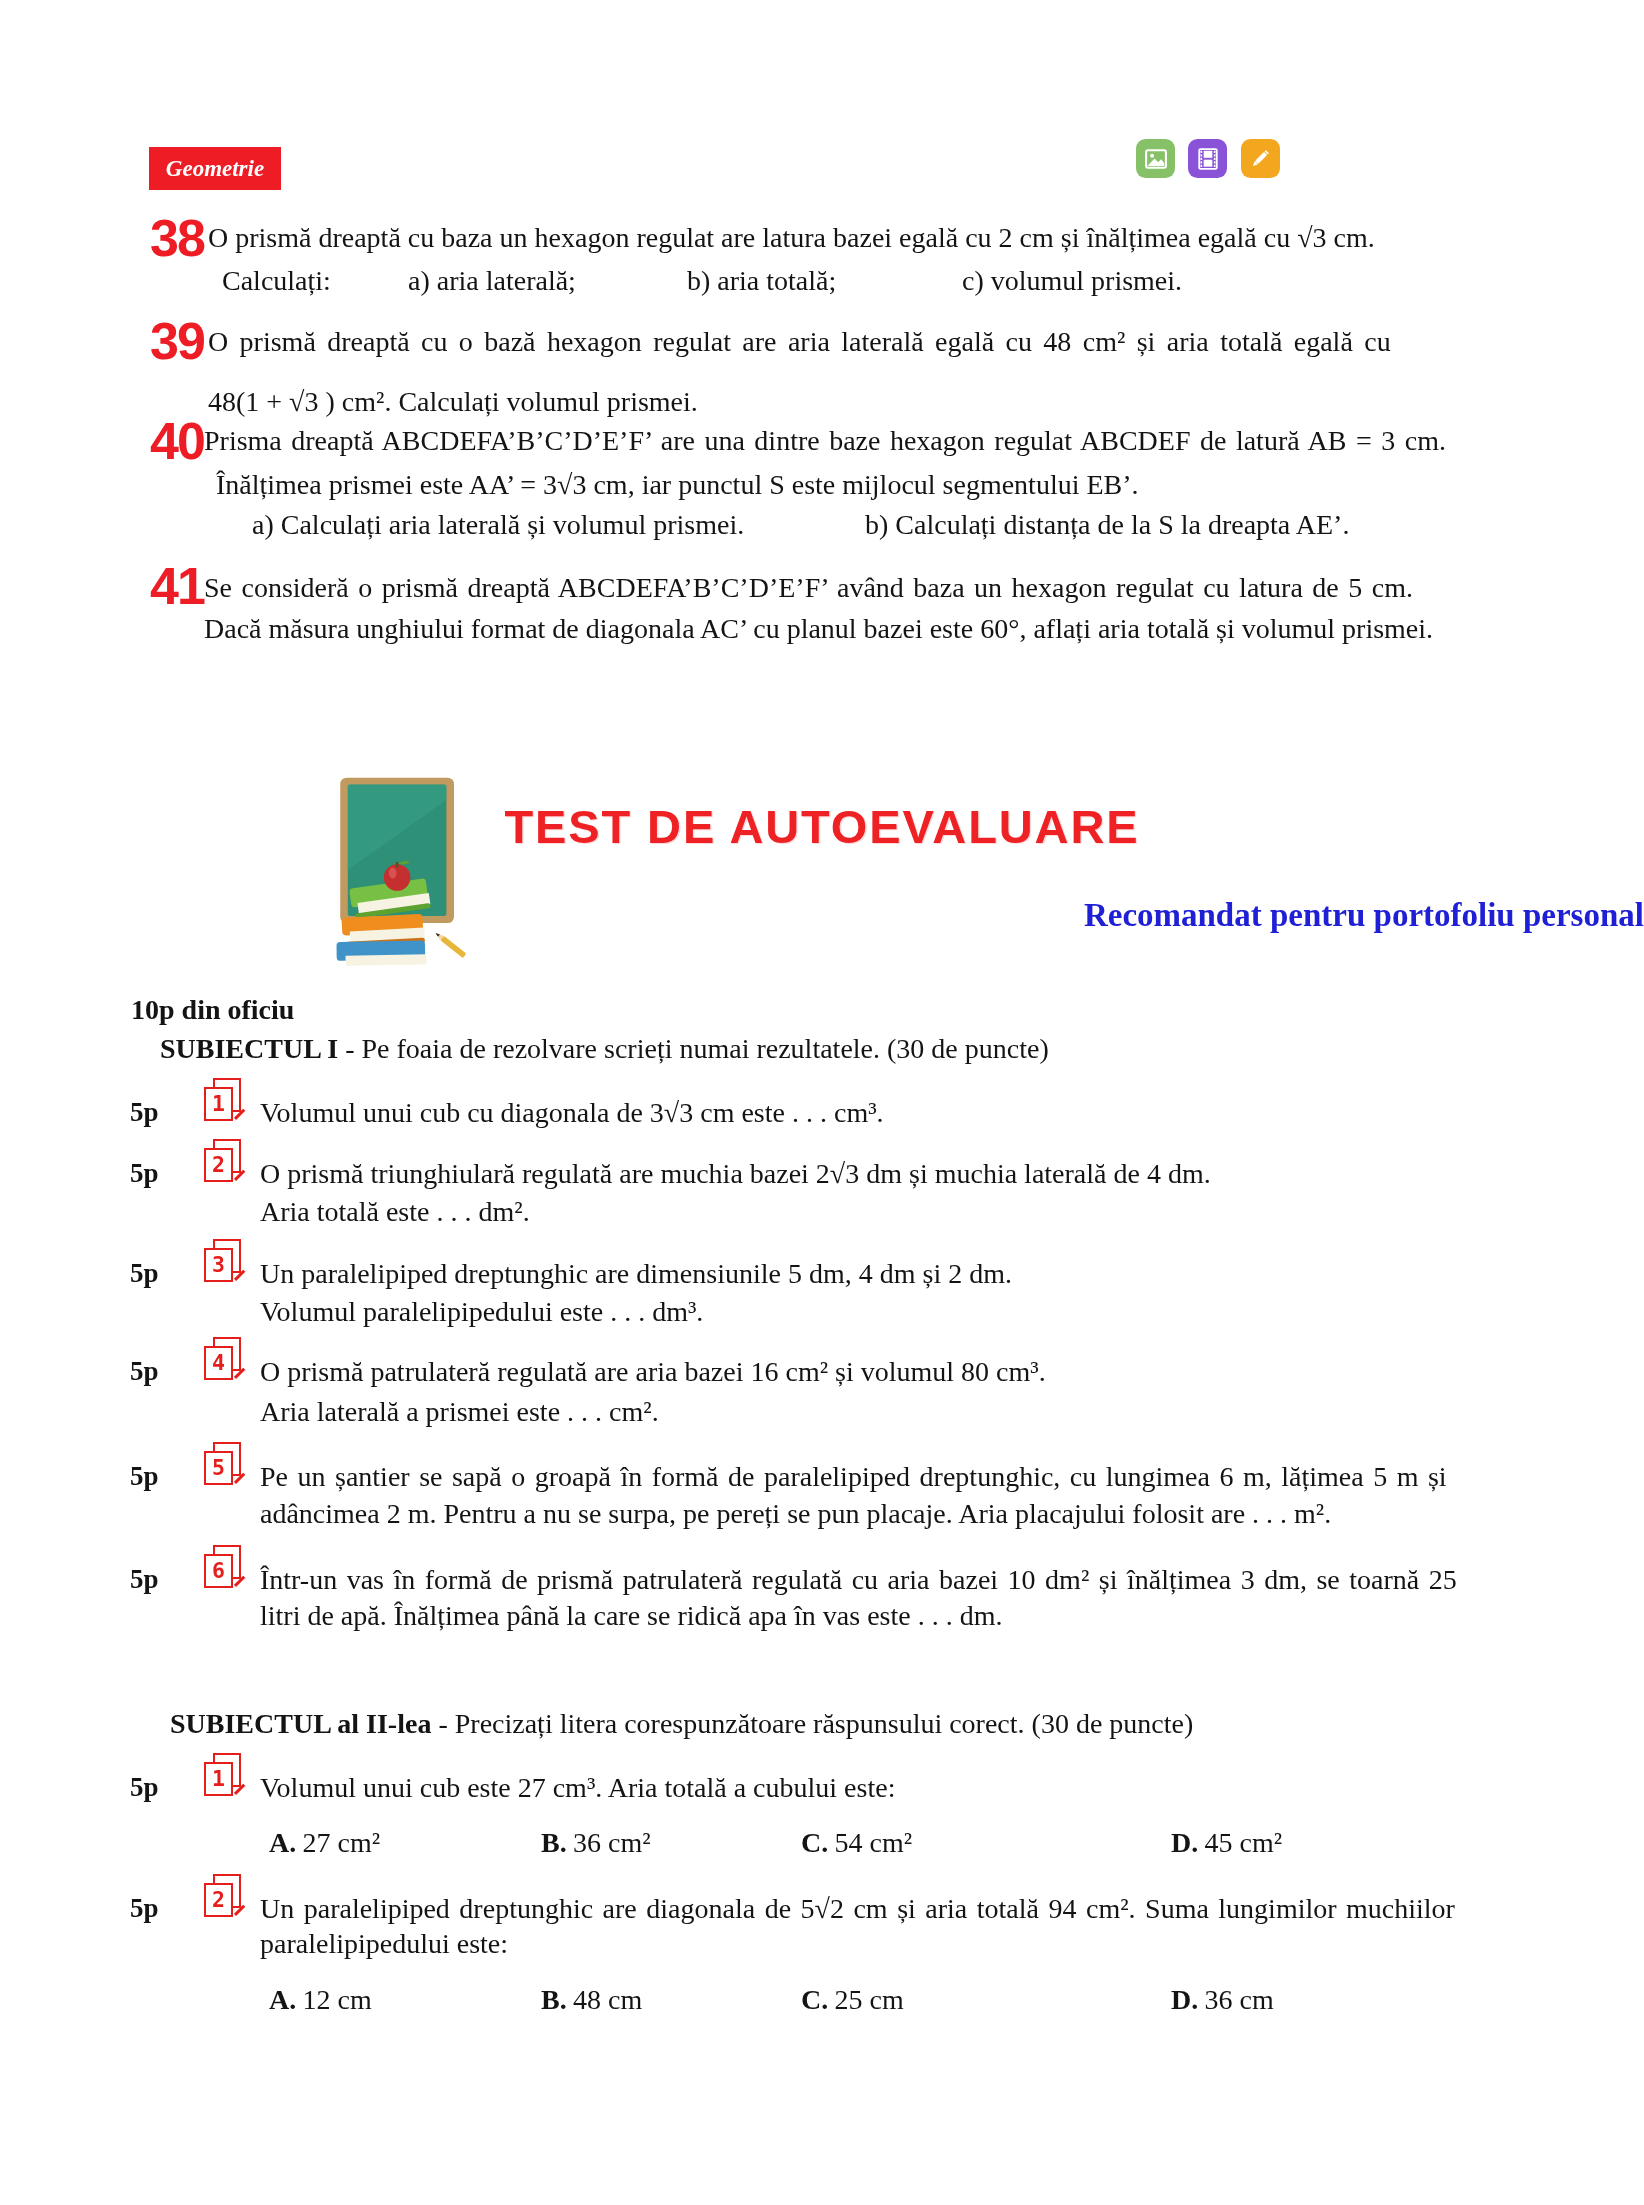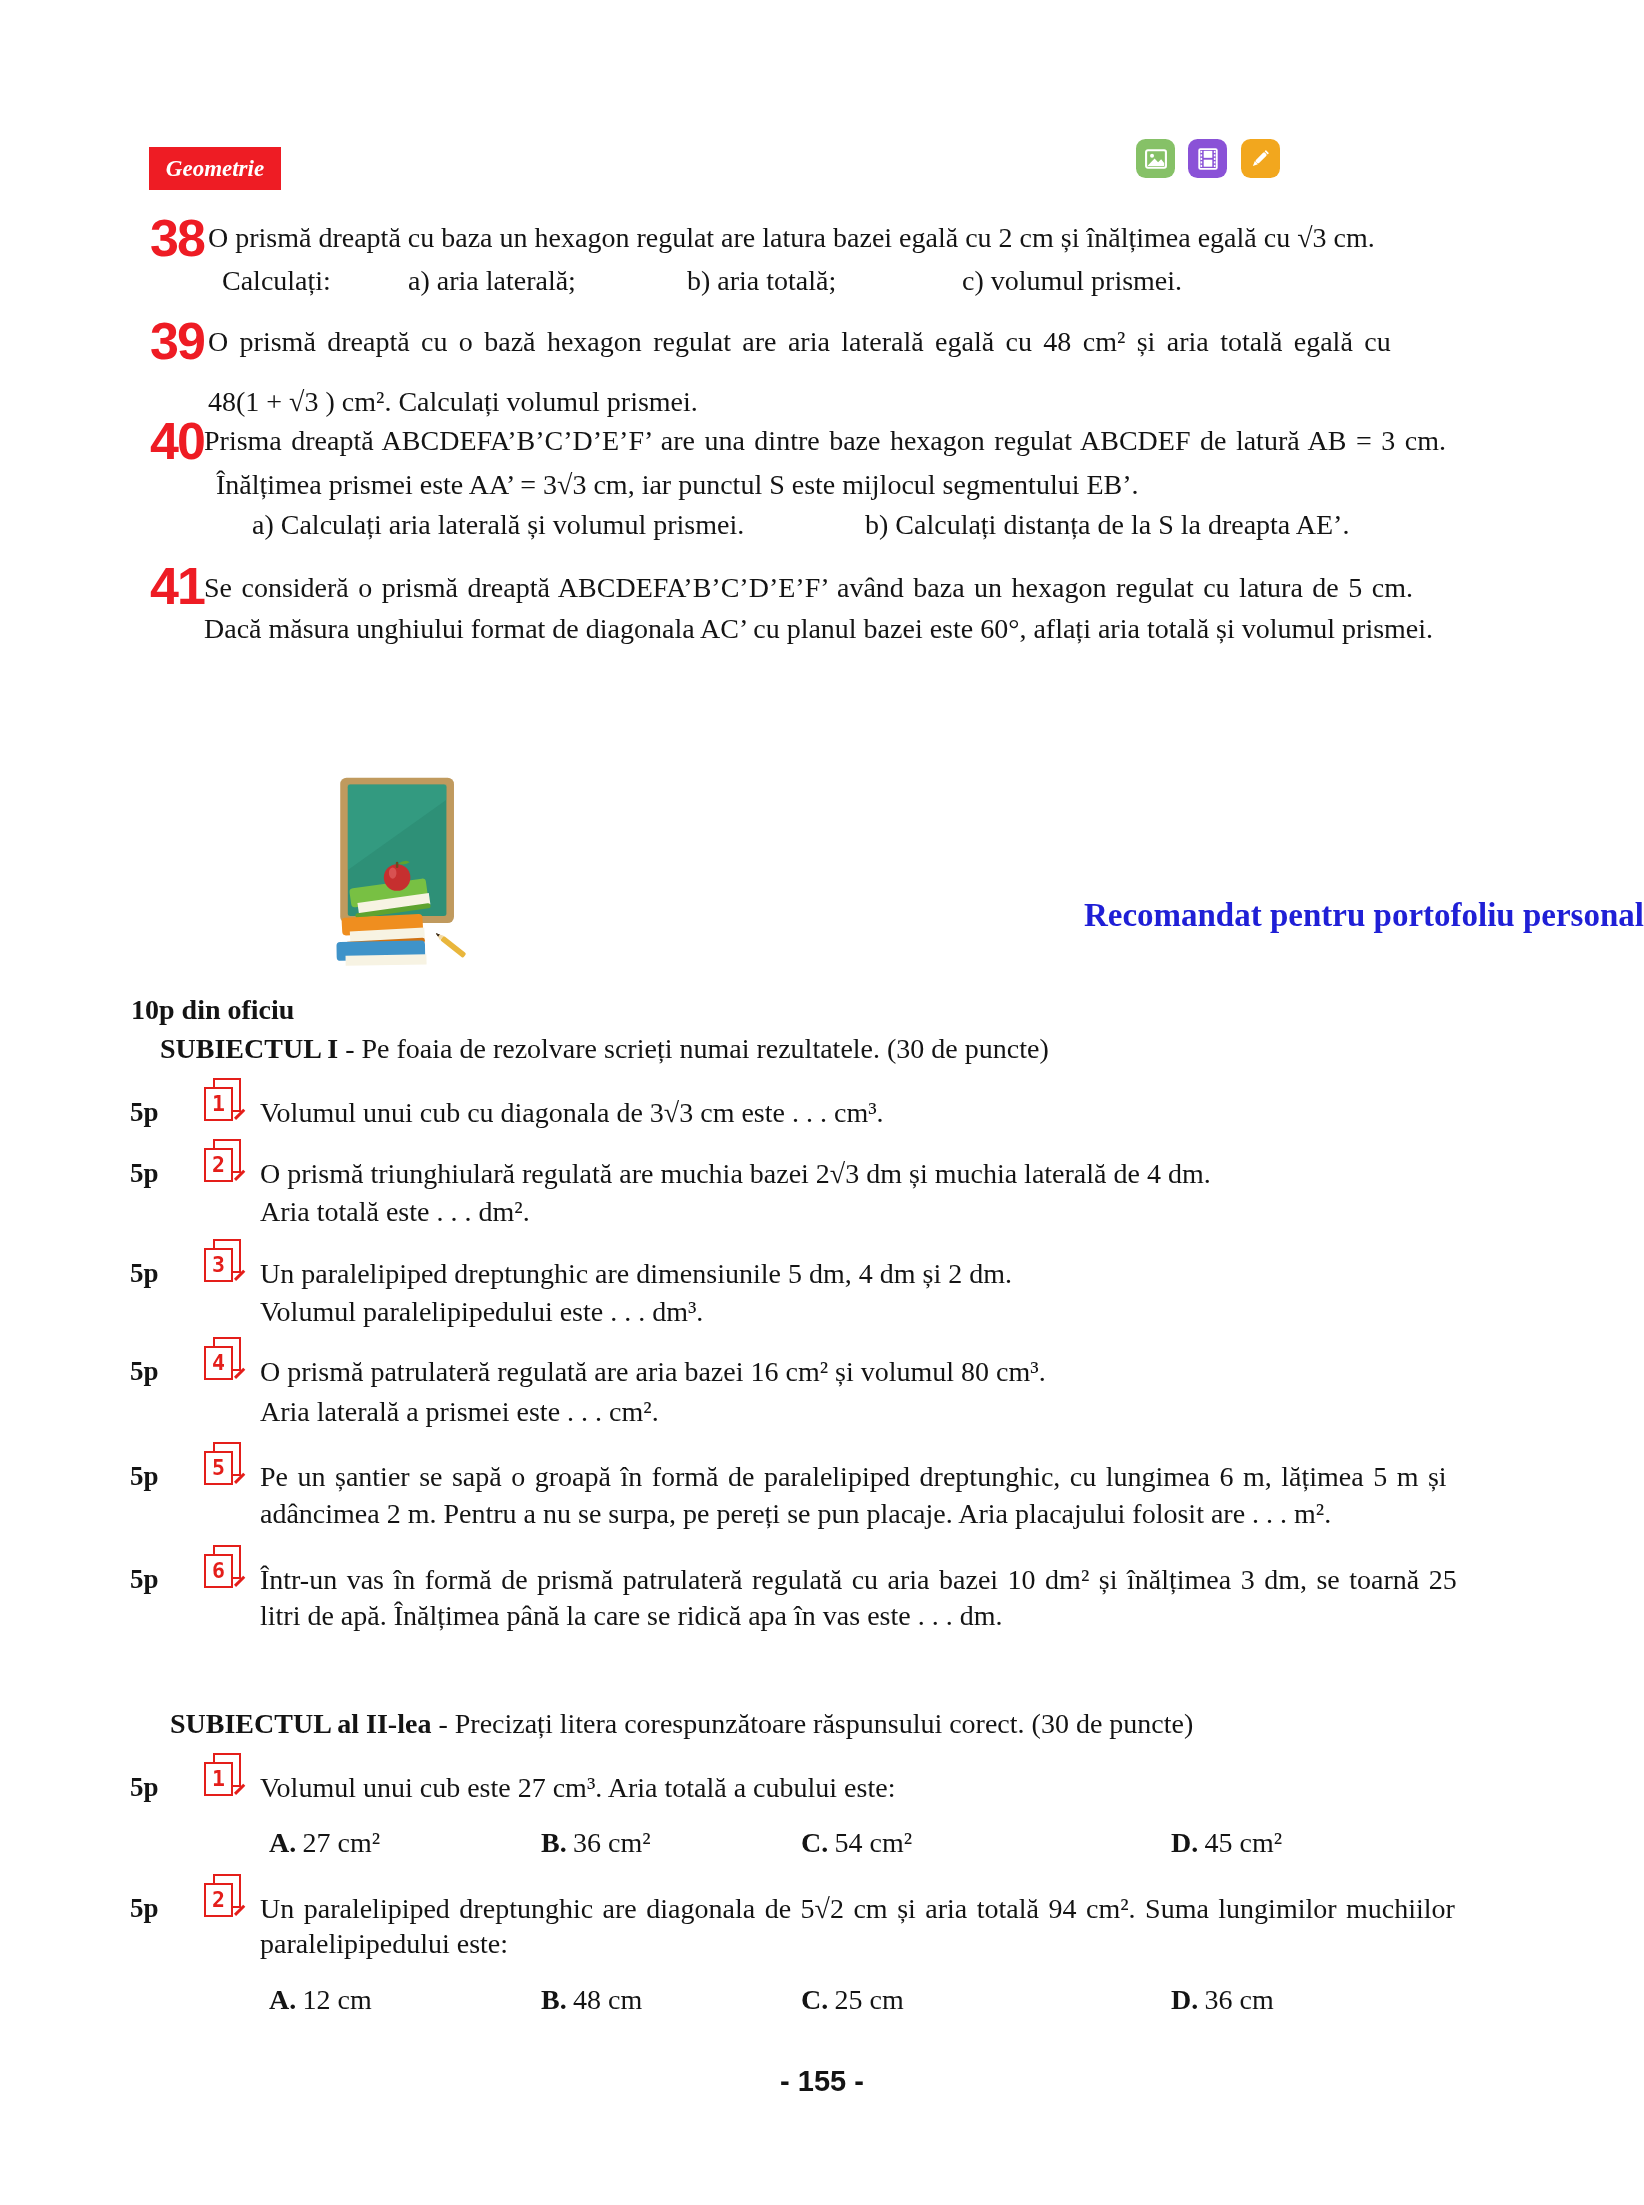--- a/index.html
+++ b/index.html
@@ -171,20 +171,21 @@
     </g>
 
     <g transform="rotate(38 212 272)">
       <rect x="188" y="268" width="46" height="9" rx="3" fill="#e9b63c"></rect>
       <path d="M188 268 l-12 4.5 12 4.5 Z" fill="#f2d9a6"></path>
       <path d="M182 270.5 l-6 2 6 2 Z" fill="#4a3category"></path>
       <path d="M182 270.5 l-6 2 6 2 Z" fill="#4a351f"></path>
     </g>
   </svg>
 
+  <div class="test-title">TEST DE AUTOEVALUARE</div>
   <div class="test-subtitle">Recomandat pentru portofoliu personal</div>
 
   <div class="t b" style="left:131px; top:989px">10p din oficiu</div>
   <div class="t" style="left:160px; top:1028px">
     <span class="b">SUBIECTUL I</span>
     <span>- Pe foaia de rezolvare scrieți numai rezultatele. (30 de puncte)</span>
   </div>
 
   <section>
     <div class="pts" style="top:1092px">5p</div>
@@ -294,16 +295,15 @@
       <span class="letter">B.</span><span>48 cm</span>
     </div>
     <div class="choice" style="left:801px; top:1979px">
       <span class="letter">C.</span><span>25 cm</span>
     </div>
     <div class="choice" style="left:1171px; top:1979px">
       <span class="letter">D.</span><span>36 cm</span>
     </div>
   </section>
 
-  <div class="pageno">- 155 -</div>
 
 </div>
 
 
 </body></html>

